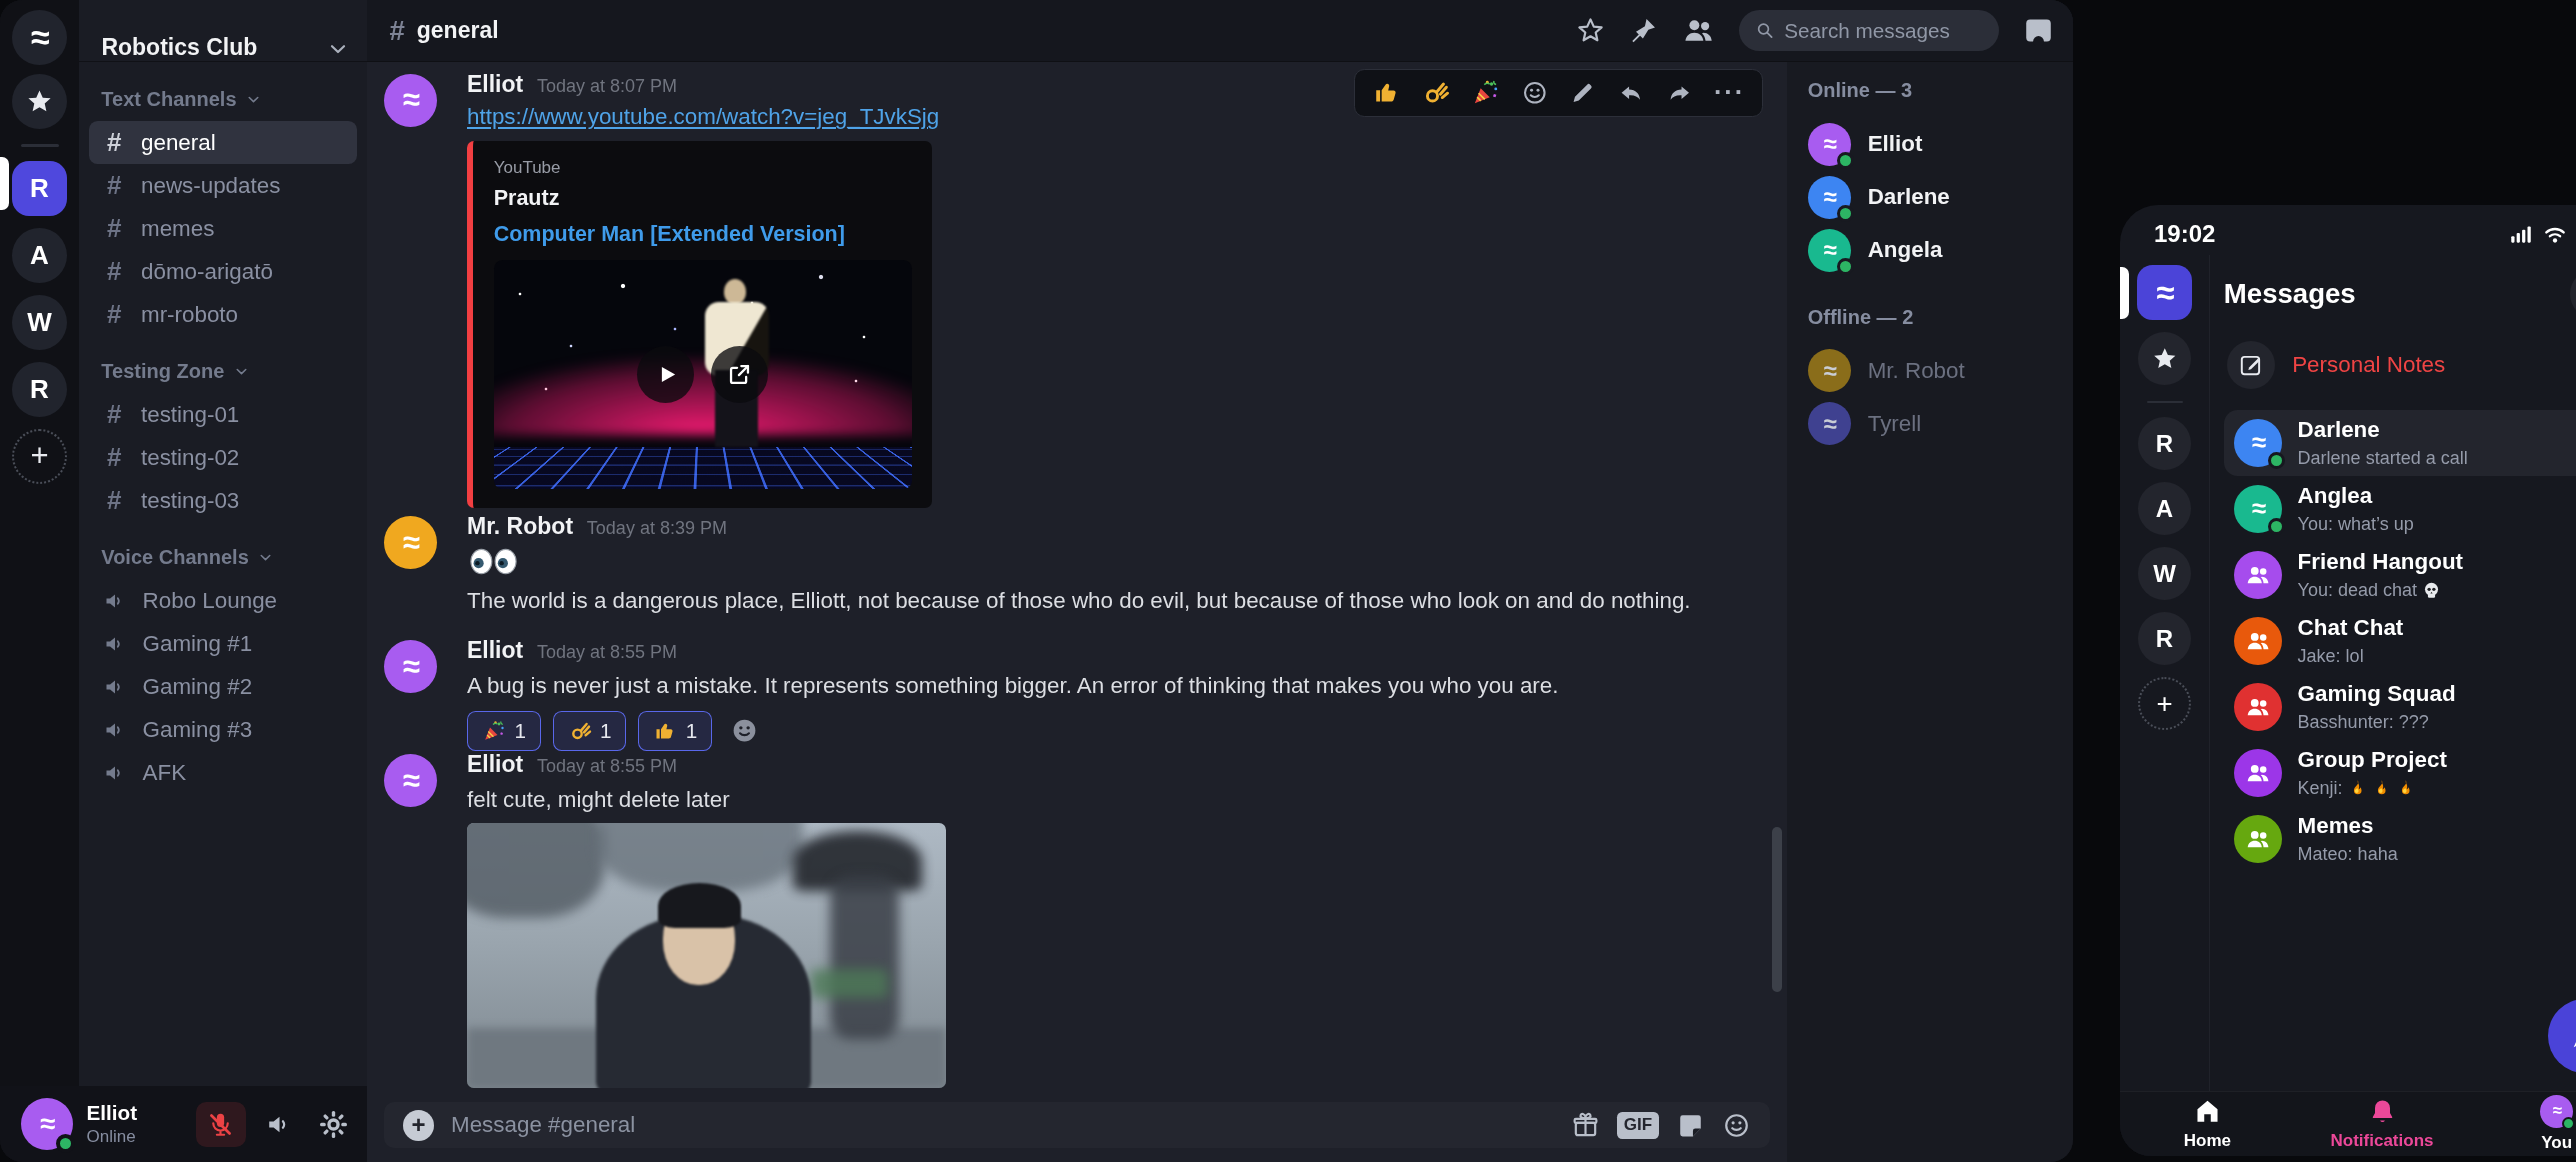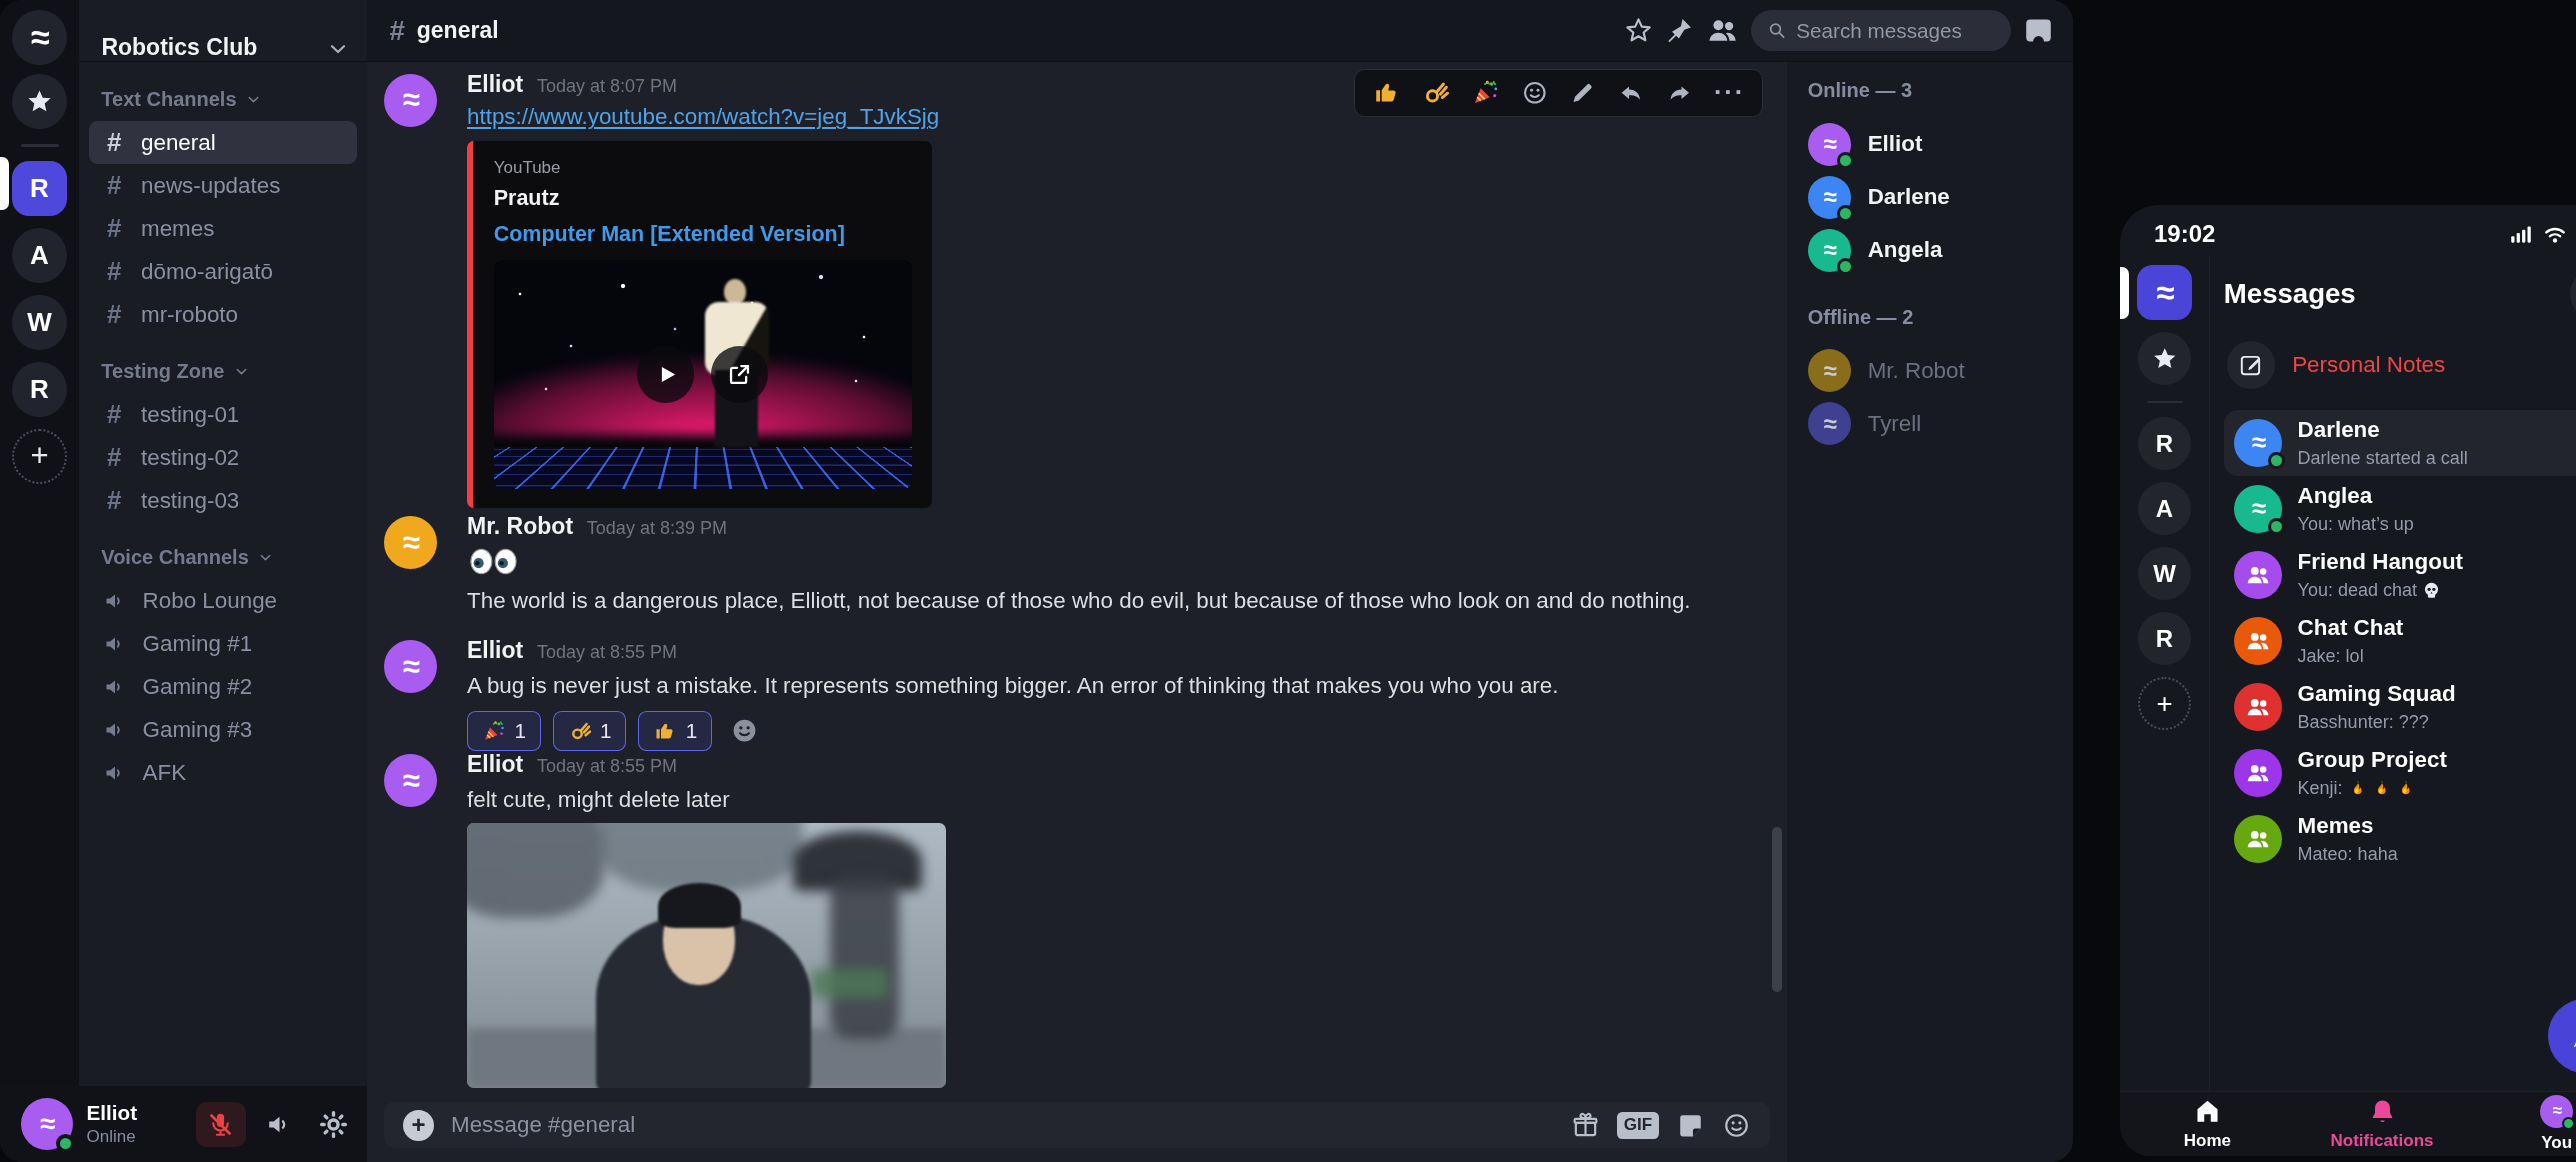--- a/index.html
+++ b/index.html
@@ -41,21 +41,21 @@
   .ub-texts { flex:1; min-width:0; }
   .ub-name { font-size:20.7px; font-weight:bold; }
   .ub-status { font-size:17px; color:#868da0; margin-top:1.7px; }
   .mic-btn { width:50px; height:45px; border-radius:10.3px; background:rgba(236,66,69,.14); display:flex; align-items:center; justify-content:center; }
   .ub-ic { color:#b9bfca; display:flex; align-items:center; justify-content:center; width:40px; height:40px; }
 
   
   .topbar { position:absolute; left:367px; top:0; right:0; height:62px; display:flex; align-items:center; padding:0 19px 0 22.4px; border-bottom:1.7px solid #0f1014; background:#15171e; z-index:6; }
   .topbar .hash { color:#7d8395; font-size:27.6px; font-weight:bold; margin-right:12px; }
   .topbar .chan { font-size:23px; font-weight:bold; color:#f2f3f5; }
-  .topbar-right { margin-left:auto; display:flex; align-items:center; gap:12px; }
+  .topbar-right { margin-left:auto; display:flex; align-items:center; gap:24px; }
   .tb-ic { color:#b9bfca; display:flex; }
   .search-pill { width:260px; height:41px; background:#2b2e38; border-radius:20.7px; display:flex; align-items:center; gap:10.3px; padding:0 15.5px; }
   .search-pill input { color:#c6cbd4; font-size:20.7px; width:100%; }
   .search-pill input::placeholder { color:#9097a6; }
 
   
   .chat { flex:1; background:#1e2029; position:relative; }
   .chat-body { position:absolute; left:0; right:0; top:62px; bottom:0; }
   .msg { position:absolute; left:17px; right:40px; }
   .msg-avatar { position:absolute; left:0; top:3.4px; width:53px; height:53px; border-radius:50%; display:flex; align-items:center; justify-content:center; font-size:31px; font-weight:bold; letter-spacing:-1.7px; color:#fff; }

